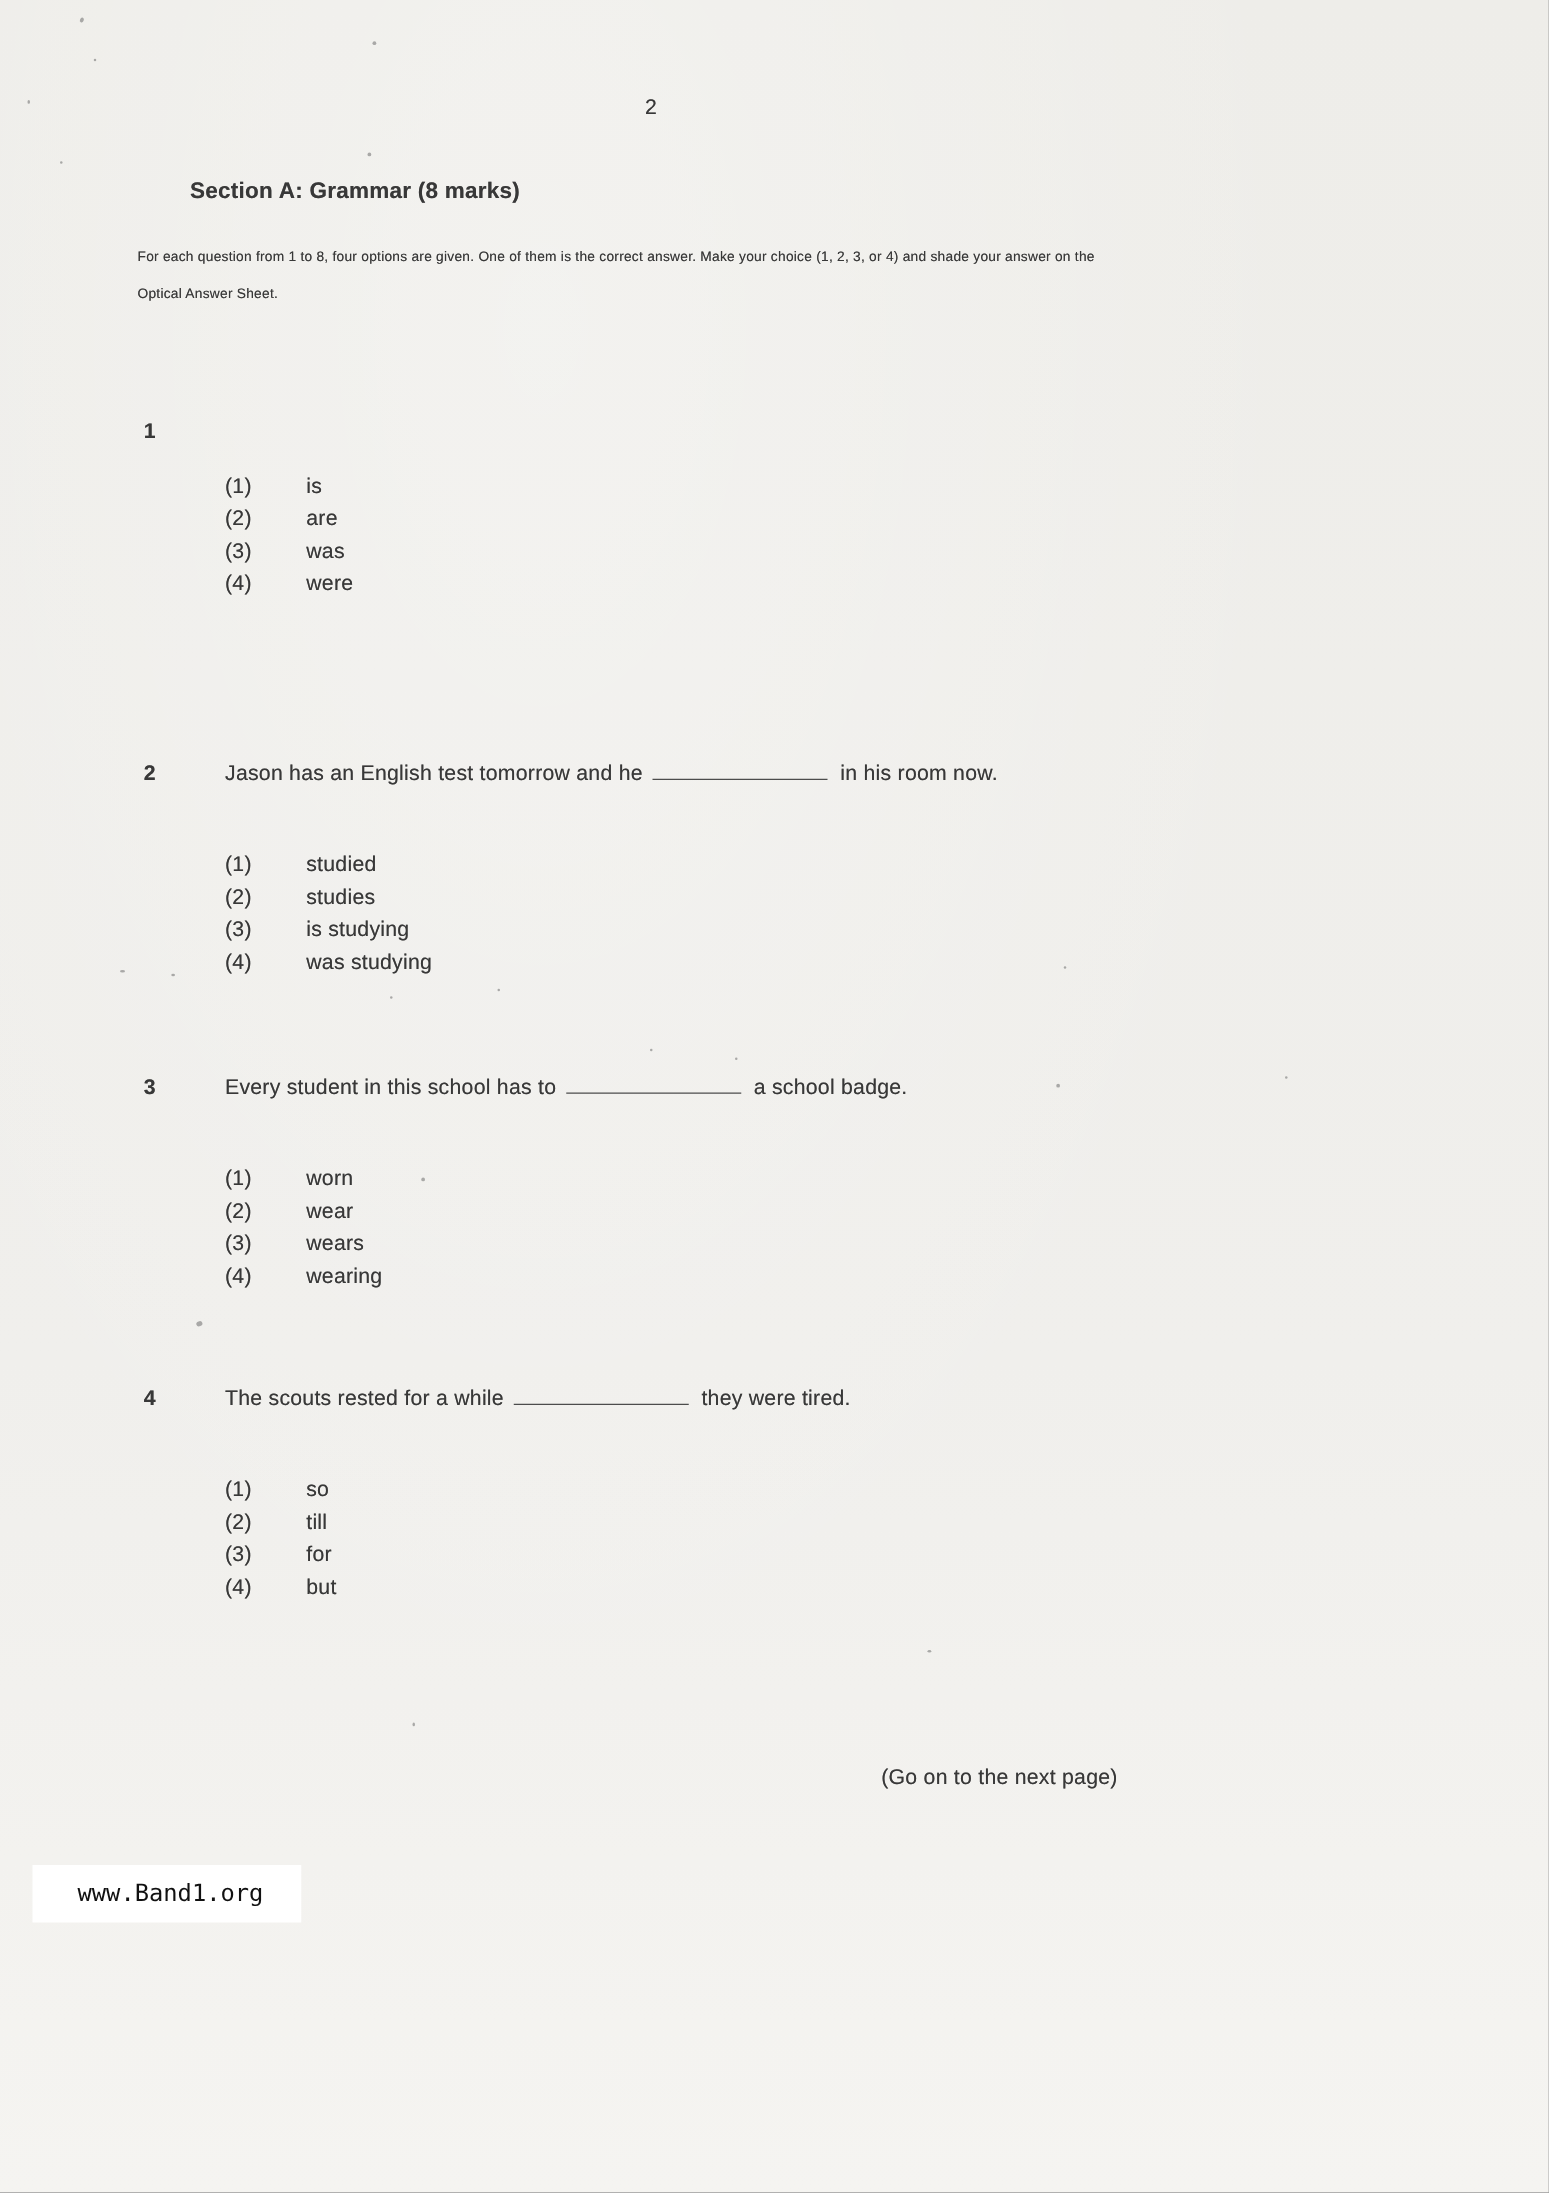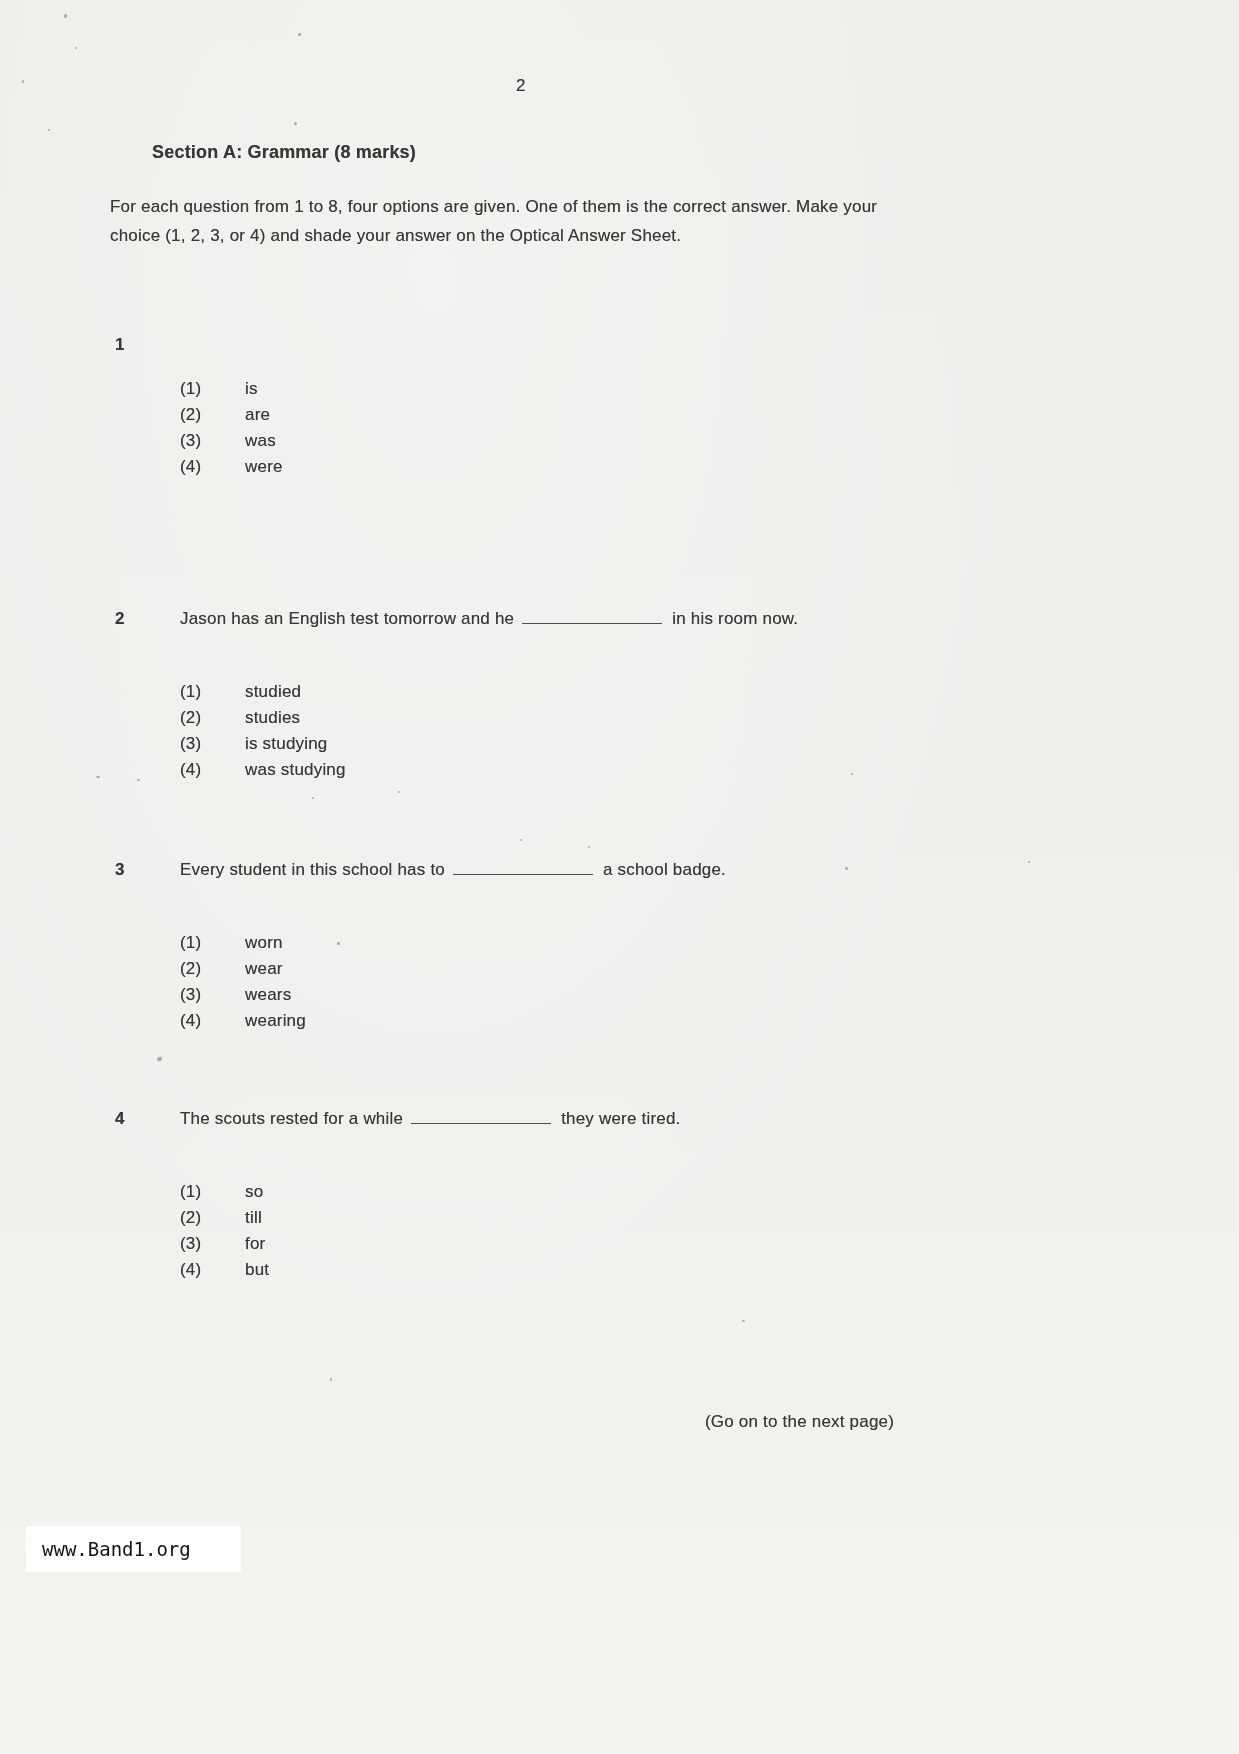--- a/index.html
+++ b/index.html
@@ -30,21 +30,21 @@
     font-size: 18px;
     font-weight: bold;
     letter-spacing: 0.2px;
     margin-left: 39px;
   }
   .instructions {
     position: absolute;
     left: 110px;
     top: 192px;
     width: 800px;
-    font-size: 17px;
+    font-size: 11px;
     line-height: 29px;
     letter-spacing: 0.2px;
   }
   .question {
     position: absolute;
     left: 115px;
     display: flex;
     align-items: flex-start;
   }
   .q-num {
@@ -82,27 +82,27 @@
   .footer-note {
     position: absolute;
     left: 705px;
     top: 1412px;
     font-size: 17px;
     letter-spacing: 0.2px;
   }
   .watermark-strip {
     position: absolute;
     left: 26px;
-    top: 1526px;
+    top: 1492px;
     width: 215px;
     height: 46px;
     background: #ffffff;
     display: flex;
     align-items: center;
-    padding-left: 16px;
+    padding-left: 36px;
   }
   .watermark {
     font-family: "DejaVu Sans Mono", "Liberation Mono", monospace;
     font-size: 19px;
     color: #111111;
     text-shadow: none;
   }
   .speck {
     position: absolute;
     background: #6d6d6d;

